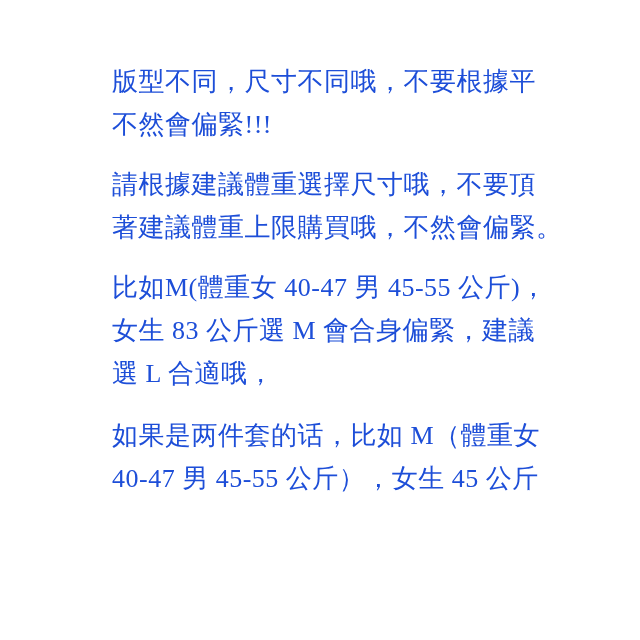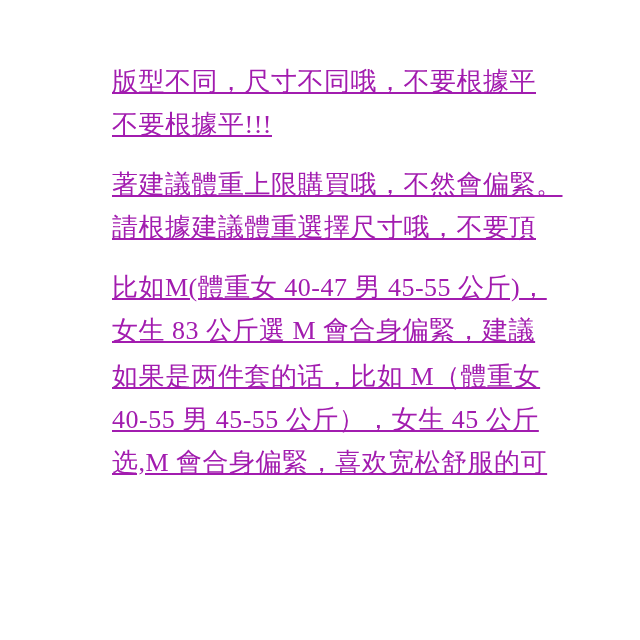--- a/index.html
+++ b/index.html
@@ -25,43 +25,43 @@
     top: 60px;
     width: 440px;
     color: #1c1c1c;
     font-size: 26px;
     line-height: 43px;
     -webkit-font-smoothing: antialiased;
   }
   .paragraph {
     margin: 0 0 17px 0;
   }
-  .paragraph:nth-child(3) { margin-bottom: 3px; }
+  .paragraph:nth-child(3) { margin-bottom: 19px; }
   .paragraph:last-child { margin-bottom: 4px; }
   .text-line {
     white-space: nowrap;
     letter-spacing: 0.5px;
   }
 </style>
 </head>
 <body>
 
 <div class="page">
-  <div class="text-block" id="size-guide-text" style="color: #a21caf; text-decoration: underline;">
+  <div class="text-block" id="size-guide-text" style="color: #1d4ed8;">
       <div class="paragraph">
         <div class="text-line">版型不同，尺寸不同哦，不要根據平</div>
-        <div class="text-line">不要根據平!!!</div>
+        <div class="text-line">不然會偏緊!!!</div>
       </div>
       <div class="paragraph">
+        <div class="text-line">請根據建議體重選擇尺寸哦，不要頂</div>
         <div class="text-line">著建議體重上限購買哦，不然會偏緊。</div>
-        <div class="text-line">請根據建議體重選擇尺寸哦，不要頂</div>
       </div>
       <div class="paragraph">
         <div class="text-line">比如M(體重女 40-47 男 45-55 公斤)，</div>
         <div class="text-line">女生 83 公斤選 M 會合身偏緊，建議</div>
+        <div class="text-line">選 L 合適哦，</div>
       </div>
       <div class="paragraph">
         <div class="text-line">如果是两件套的话，比如 M（體重女</div>
-        <div class="text-line">40-55 男 45-55 公斤），女生 45 公斤</div>
-        <div class="text-line">选,M 會合身偏緊，喜欢宽松舒服的可</div>
+        <div class="text-line">40-47 男 45-55 公斤），女生 45 公斤</div>
       </div>
     </div>
 </div>
 
 </body></html>

